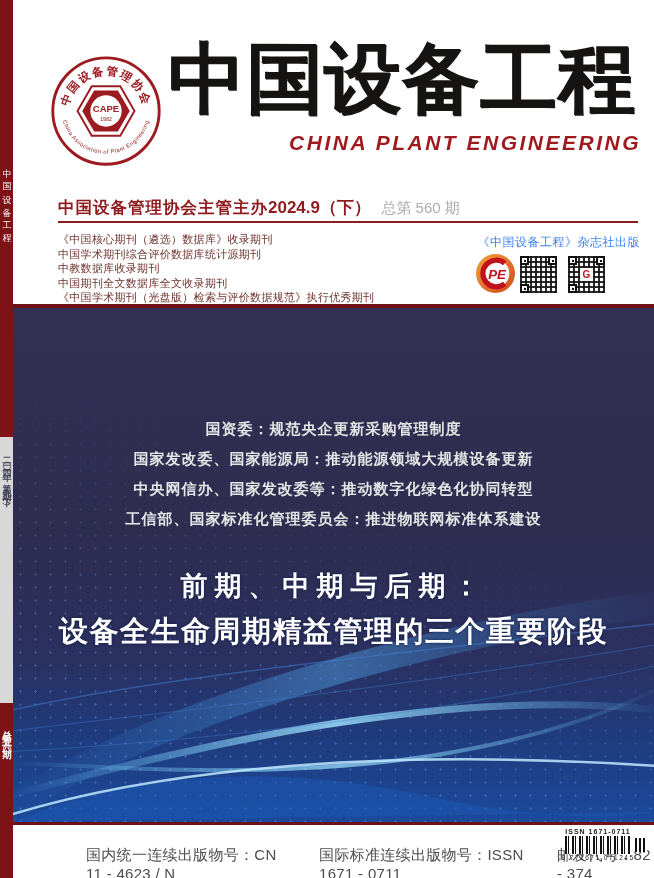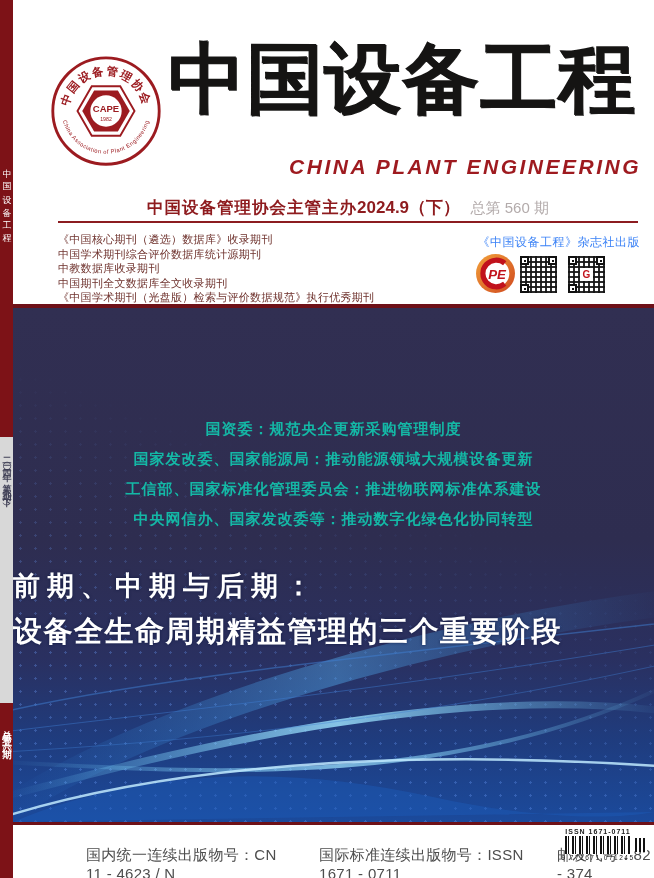--- a/index.html
+++ b/index.html
@@ -24,24 +24,24 @@
   
   .header { position:relative; width:641px; height:304px; background:#fff; }
 
   .seal { position:absolute; left:36px; top:54px; width:114px; height:114px; }
 
   .title-cn { position:absolute; left:148px; top:30px; width:482px; text-align:center;
               font-family:"DejaVu Serif", serif; font-weight:900; font-size:77px;
               color:#151413; letter-spacing:1px; line-height:1.25;
               text-shadow:1px 1px 0 #1b1a19; }
   .title-en { position:absolute; right:13px; top:131px; font-size:21px; font-weight:bold;
-              font-style:italic; color:#9e1a1f; letter-spacing:2.5px;margin-top:24px; }
+              font-style:italic; color:#9e1a1f; letter-spacing:2.5px; }
 
   .org-row { position:absolute; left:45px; right:16px; top:196px; display:flex;
-             justify-content:center; align-items:baseline; }
+             justify-content:flex-start; align-items:baseline; }
   .organizer { font-size:16.5px; font-weight:bold; color:#8e1b1e; letter-spacing:1px; }
   .issue-bold { font-size:17px; font-weight:bold; color:#8e1b1e; }
   .issue-gray { font-size:15px; color:#b3abab; margin-left:6px;margin-top:28px; }
 
   .divider { position:absolute; left:45px; right:16px; top:221px; height:2px; background:#8c1c20; }
 
   .index-list { position:absolute; left:45px; top:232px; font-size:11px; line-height:14.5px;
                 color:#6e312c; font-weight:normal; letter-spacing:0.3px; }
 
   .publisher { position:absolute; right:14px; top:234px; font-size:12px; color:#3b82f6;
@@ -68,23 +68,23 @@
   .cover-grad { position:absolute; inset:0;
       background:linear-gradient(180deg, #312f52 0%, #2e2d50 45%, #2a3060 68%, #1f3c7e 84%, #1b4a9c 100%); }
   .dots { position:absolute; inset:0;
       background-image:radial-gradient(circle, rgba(110,160,255,.45) 1px, transparent 1.4px);
       background-size:15px 13px;
       -webkit-mask-image:linear-gradient(200deg, transparent 38%, #000 72%);
       mask-image:linear-gradient(200deg, transparent 38%, #000 72%); opacity:.7; }
   .streaks { position:absolute; left:0; bottom:0; width:641px; height:260px; }
 
   .headlines { position:absolute; left:0; top:106px; width:100%; text-align:center; }
-  .headline { font-size:15px; color:#14b8a6; letter-spacing:1px; line-height:30px; font-weight:bold; }
-
-  .cover-title { position:absolute; left:0; top:260px; width:100%; color:#ffffff;
+  .headline { font-size:15px; color:#e5e5e5; letter-spacing:1px; line-height:30px; font-weight:bold; }
+
+  .cover-title { position:absolute; left:0; top:260px; width:100%; text-align:center; color:#ffffff;
                  font-family:"DejaVu Serif", serif; text-shadow:0 0 3px rgba(10,20,60,.8); }
   .ct-line1 { font-size:27px; font-weight:900; letter-spacing:7px; }
   .ct-line2 { font-size:29px; font-weight:900; letter-spacing:1.5px; margin-top:8px; }
 
   
   .red-line { position:relative; width:641px; height:3px; background:#6e1118; }
   .footer { position:relative; width:641px; height:53px; background:#fff; }
   .pub-codes { position:absolute; left:45px; top:21px; display:flex; gap:27px;
                font-size:15px; color:#4d4d4d; letter-spacing:0.3px;margin-left:28px; }
   .barcode-box { position:absolute; right:13px; top:3px; width:86px; text-align:center; }
@@ -210,22 +210,22 @@
         <path d="M -10 150 C 120 120 300 100 660 60" stroke="#3f7fd4" stroke-width="1.5" fill="none" opacity="0.5"></path>
         <path d="M -10 170 C 150 150 360 130 660 80" stroke="#3f7fd4" stroke-width="1" fill="none" opacity="0.45"></path>
         <path d="M -10 190 C 170 180 390 160 660 100" stroke="#3f7fd4" stroke-width="1" fill="none" opacity="0.4"></path>
         <path d="M 0 260 C 120 210 260 200 420 235 C 520 257 600 258 641 250" fill="#1d5ab8" opacity="0.45"></path>
         <path d="M -10 255 C 150 205 380 185 660 205" stroke="#bfeaff" stroke-width="2.5" fill="none" opacity="0.85"></path>
       </svg>
 
       <div class="headlines">
         <div class="headline">国资委：规范央企更新采购管理制度</div>
         <div class="headline">国家发改委、国家能源局：推动能源领域大规模设备更新</div>
+        <div class="headline">中央网信办、国家发改委等：推动数字化绿色化协同转型</div>
         <div class="headline">工信部、国家标准化管理委员会：推进物联网标准体系建设</div>
-        <div class="headline">中央网信办、国家发改委等：推动数字化绿色化协同转型</div>
       </div>
 
       <div class="cover-title">
         <div class="ct-line1">前期、中期与后期：</div>
         <div class="ct-line2">设备全生命周期精益管理的三个重要阶段</div>
       </div>
     </div>
 
     <div class="red-line"></div>
 

